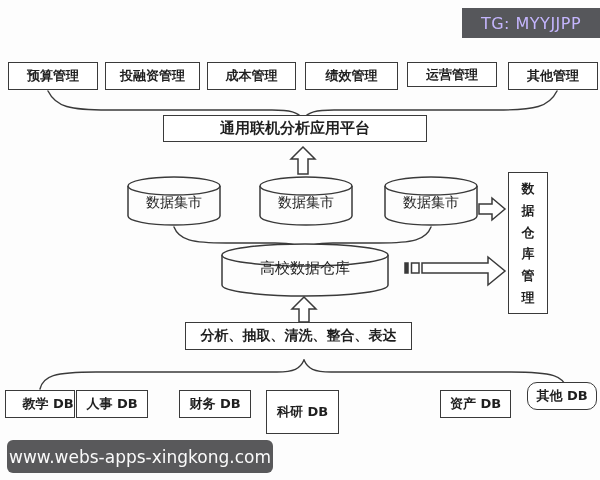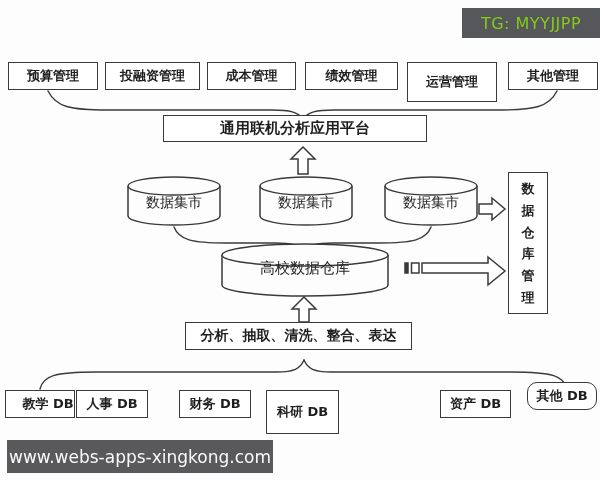--- a/index.html
+++ b/index.html
@@ -12,33 +12,34 @@
     position:absolute;box-sizing:border-box;border:1.5px solid #3a3a3a;background:#ffffff;
     display:flex;align-items:center;justify-content:center;
     font-weight:bold;font-size:13px;white-space:nowrap;
   }
   .cyl-label{
     position:absolute;display:flex;align-items:center;justify-content:center;
     font-weight:normal;font-size:14px;white-space:nowrap;
   }
   .badge{
     position:absolute;left:462px;top:8px;width:138px;height:30px;
-    background:#56575b;color:#84cc16;display:flex;align-items:center;justify-content:center;
+    background:#56575b;color:#c4b5fd;display:flex;align-items:center;justify-content:center;
     font-size:16px;letter-spacing:0.5px;
   }
   .watermark{
     position:absolute;left:7px;top:440px;width:266px;height:33px;
     background:#59595b;color:#fafafa;display:flex;align-items:center;justify-content:center;
     font-size:17px;
+    border-radius:6px;
   }
   .b-top1{left:8px;top:62px;width:90px;height:28px;}
   .b-top2{left:105px;top:62px;width:95px;height:28px;}
   .b-top3{left:207px;top:62px;width:89px;height:28px;}
   .b-top4{left:305px;top:62px;width:93px;height:28px;}
-  .b-top5{left:407px;top:62px;width:90px;height:40px;}
+  .b-top5{left:407px;top:62px;width:90px;height:25px;}
   .b-top6{left:508px;top:62px;width:90px;height:28px;}
   .b-platform{left:163px;top:115px;width:264px;height:27px;font-size:15px;}
   .mart1{left:128px;top:193px;width:92px;height:20px;}
   .mart2{left:260px;top:193px;width:92px;height:20px;}
   .mart3{left:385px;top:193px;width:92px;height:20px;}
   .wh-label{left:222px;top:258px;width:166px;height:20px;font-size:15px;}
   .b-mgmt{
     left:508px;top:172px;width:40px;height:142px;
     flex-direction:column;justify-content:space-around;padding:5px 0;font-size:13px;line-height:1;
   }

